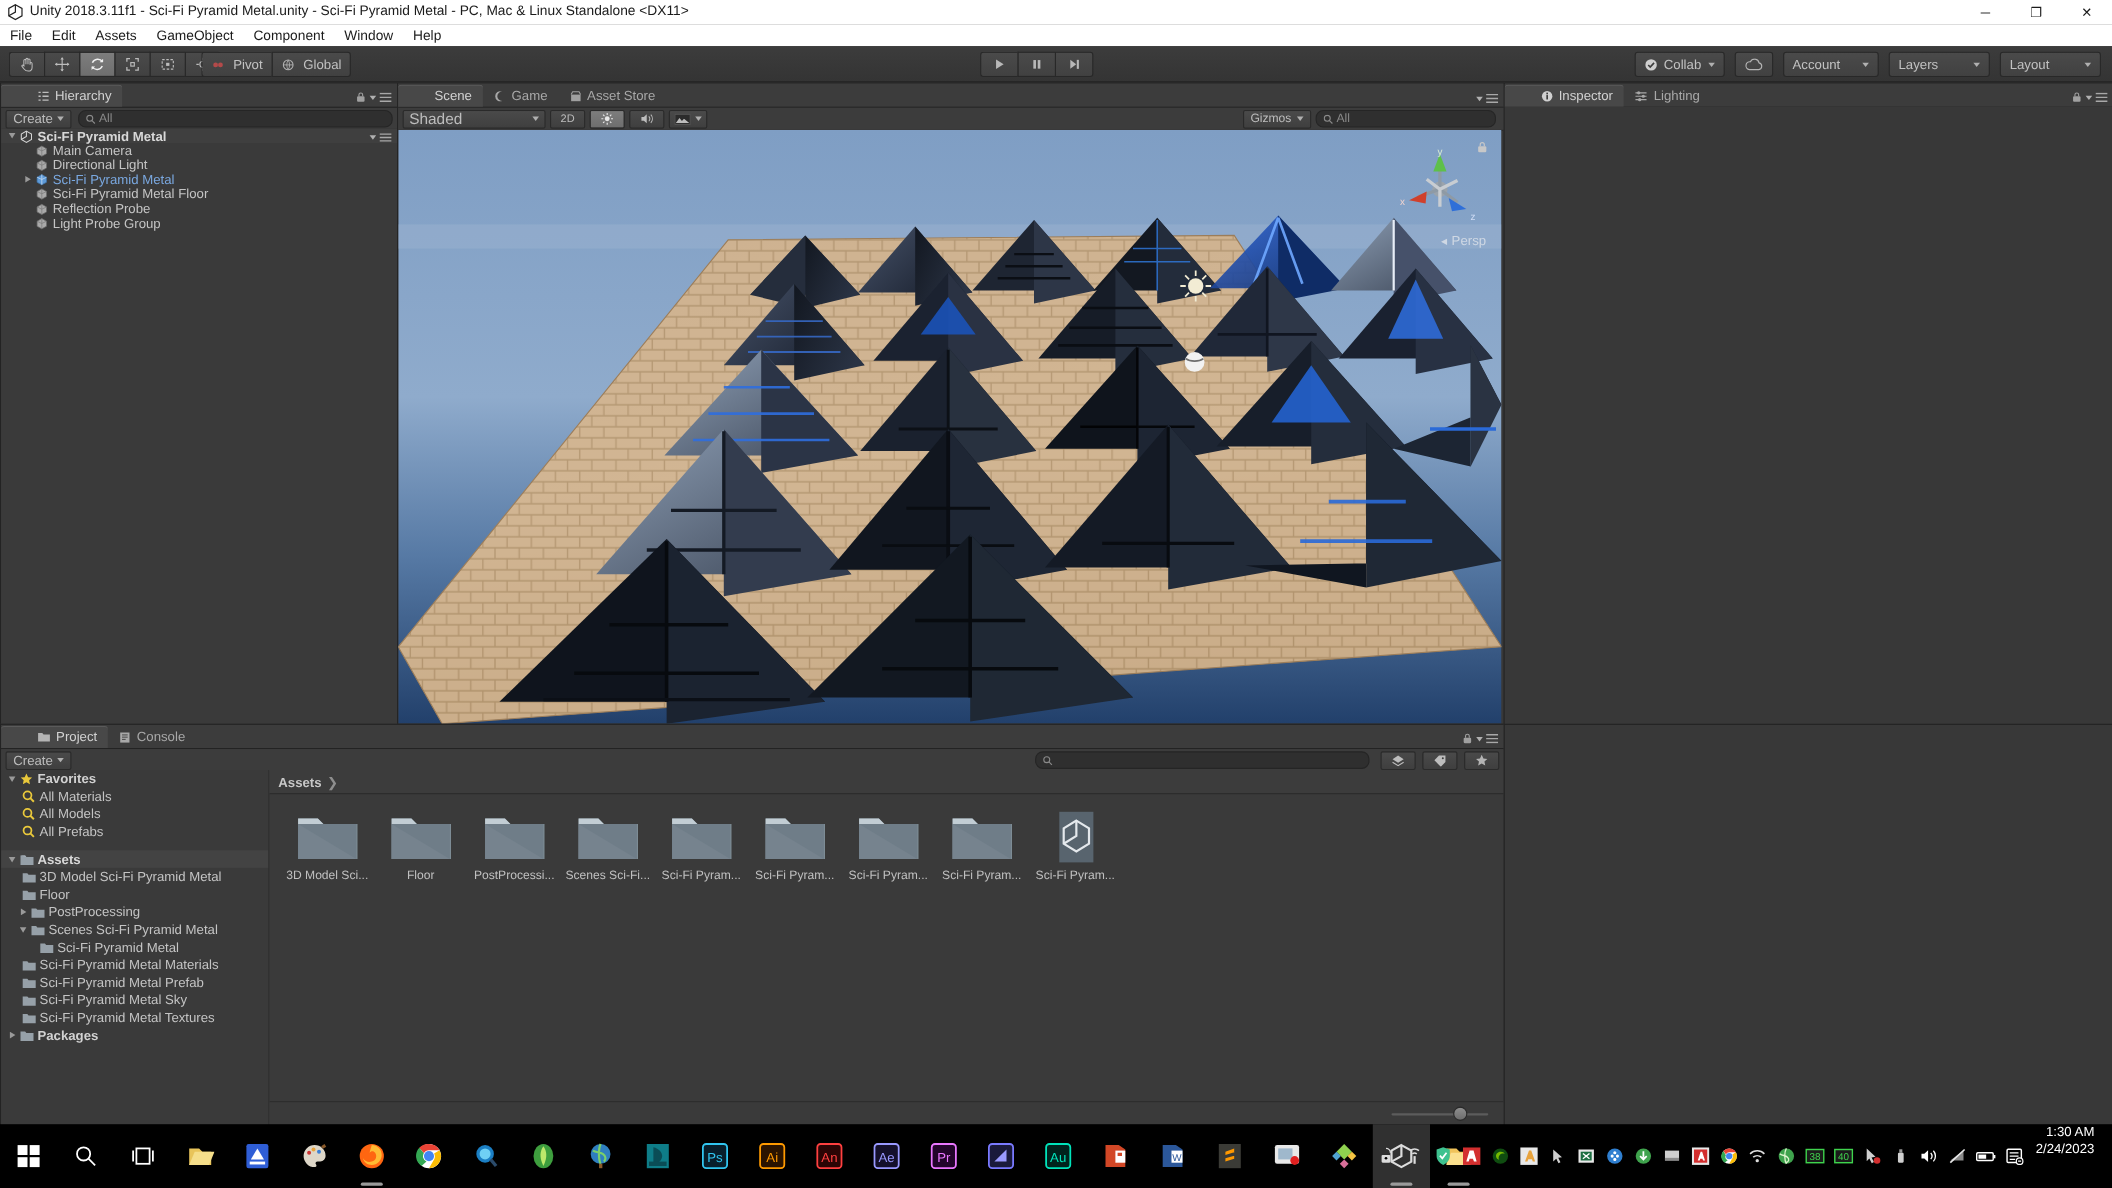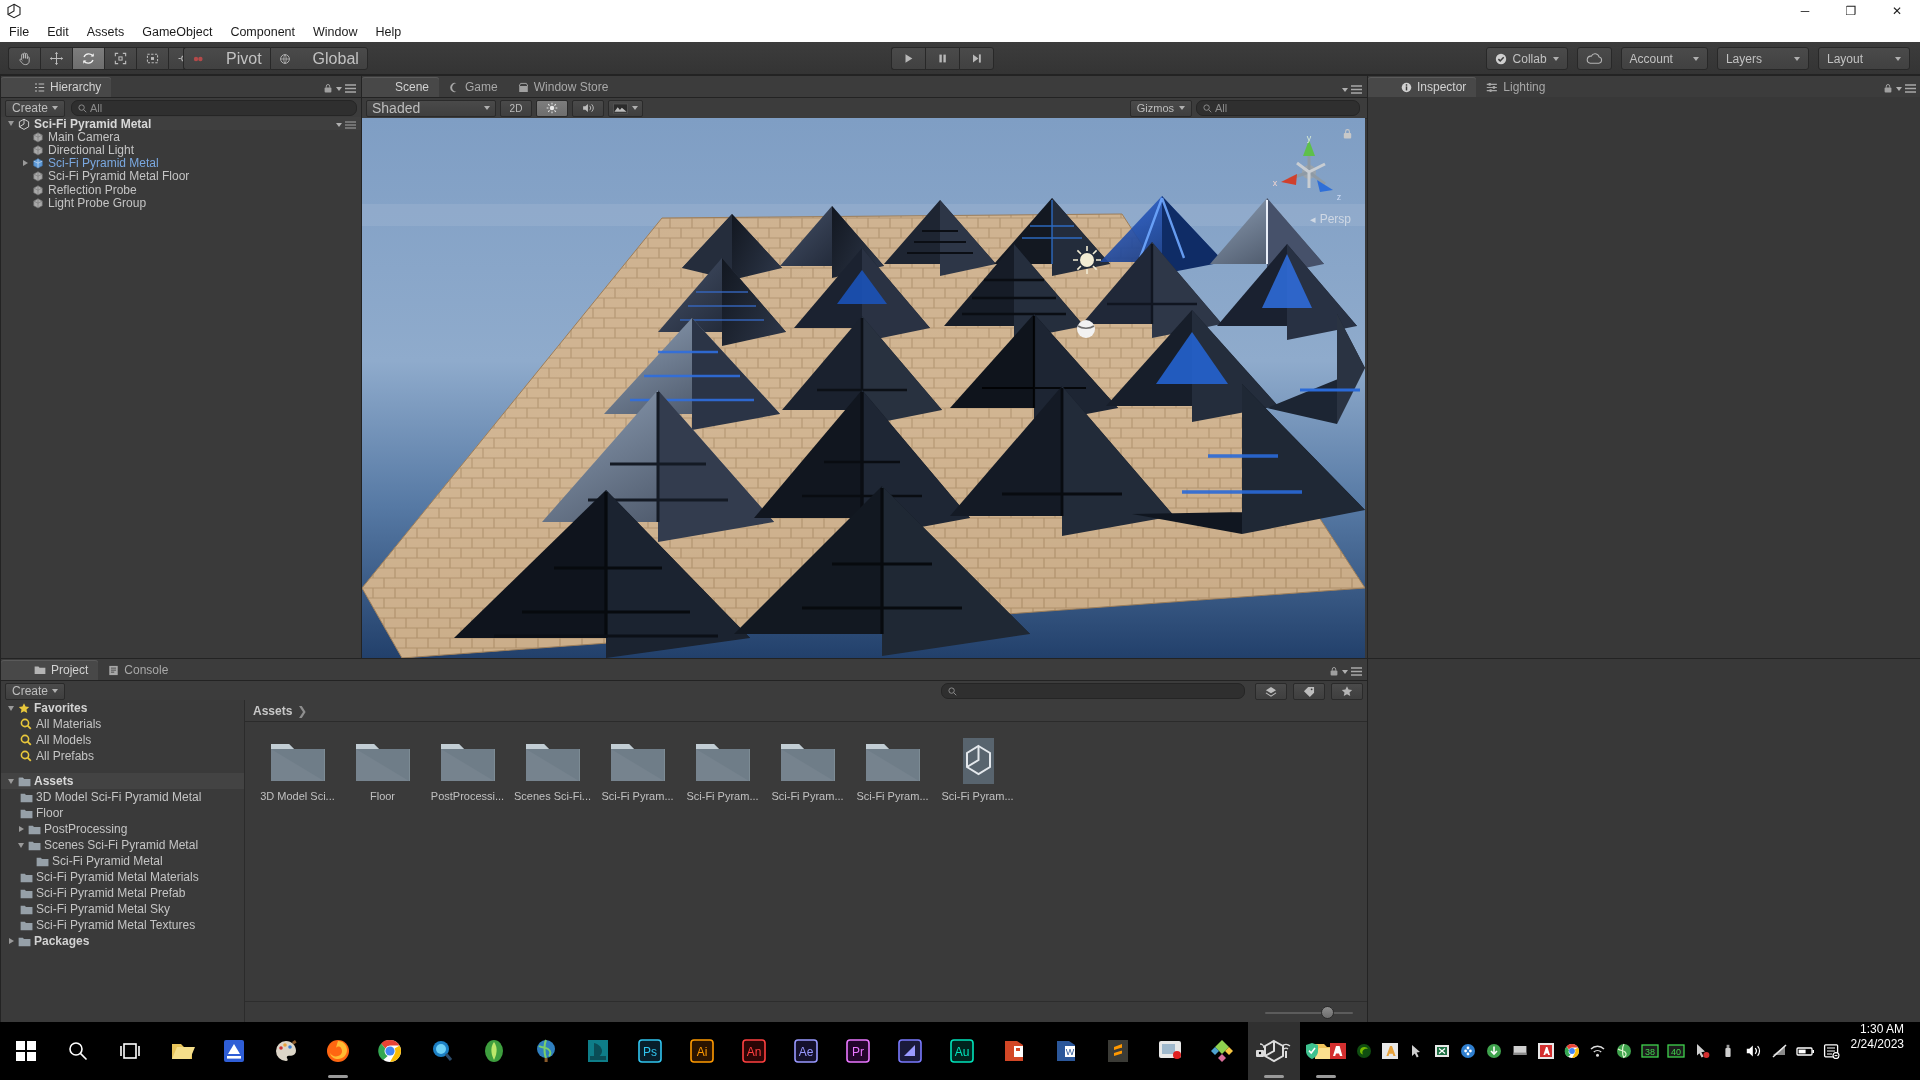--- a/index.html
+++ b/index.html
@@ -32,21 +32,21 @@
     background:linear-gradient(#3c3c3c,#343434);border-bottom:1px solid #232323;}
   .tbgroup{position:absolute;top:5px;display:flex;}
   .tbtn{width:31px;height:21px;background:linear-gradient(#4a4a4a,#414141);
     border:1px solid #282828;border-right:none;display:flex;align-items:center;justify-content:center;}
   .tbtn:first-child{border-radius:3px 0 0 3px;}
   .tbtn:last-child{border-right:1px solid #282828;border-radius:0 3px 3px 0;}
   .tbtn.active{background:linear-gradient(#7d7d7d,#6e6e6e);}
   .tbtn svg{display:block;}
   .pivotgroup{position:absolute;top:5px;left:183px;display:flex;}
   .pvbtn{height:21px;background:linear-gradient(#4a4a4a,#414141);border:1px solid #282828;
-    display:flex;align-items:center;gap:22px;padding:0 8px;font-size:16px;color:#c2c2c2;}
+    display:flex;align-items:center;gap:8px;padding:0 8px;font-size:12px;color:#c2c2c2;}
   .pvbtn:first-child{border-right:none;border-radius:3px 0 0 3px;}
   .pvbtn:last-child{border-radius:0 3px 3px 0;}
   .playgroup{position:absolute;top:5px;left:891px;display:flex;}
   .playbtn{width:33px;height:21px;background:linear-gradient(#4a4a4a,#414141);
     border:1px solid #282828;border-right:none;display:flex;align-items:center;justify-content:center;}
   .playbtn:first-child{border-radius:3px 0 0 3px;}
   .playbtn:last-child{border-right:1px solid #282828;border-radius:0 3px 3px 0;}
   .rightgroup{position:absolute;top:5px;right:10px;display:flex;gap:9px;align-items:center;}
   .rbtn{height:21px;background:linear-gradient(#4a4a4a,#414141);border:1px solid #282828;
     border-radius:3px;display:flex;align-items:center;gap:6px;padding:0 8px;font-size:12px;color:#c2c2c2;}
@@ -145,20 +145,21 @@
 
 <div class="app">
 
   <div class="titlebar">
     <span class="unity-logo">
       <svg width="16" height="16" viewBox="0 0 16 16">
           <path d="M8 1.3 14 4.6v6.8L8 14.7 2 11.4V4.6z" fill="none" stroke="#222" stroke-width="1.1"></path>
           <path d="M8 1.3 8 8 2 11.4" fill="none" stroke="#222" stroke-width="1.1"></path>
         </svg>
     </span>
+    <span class="title-text">Unity 2018.3.11f1 - Sci-Fi Pyramid Metal.unity - Sci-Fi Pyramid Metal - PC, Mac &amp; Linux Standalone &lt;DX11&gt;</span>
     <div class="wincontrols">
       <div>─</div>
       <div>❐</div>
       <div class="close">✕</div>
     </div>
   </div>
 
   <div class="menubar">
     <ul>
       <li>File</li>
@@ -402,21 +403,21 @@
         <svg width="11" height="11" viewBox="0 0 11 11">
             <path d="M7.4 1.2A4.6 4.6 0 1 0 7.4 9.8 4.2 4.2 0 0 1 7.4 1.2z" fill="#a8a8a8"></path>
           </svg>
         <span>Game</span>
       </div>
       <div class="tab">
         <svg width="11" height="11" viewBox="0 0 11 11">
             <rect x="1.2" y="4" width="8.6" height="6" fill="#a0a0a0"></rect>
             <path d="M1.2 4 2.6 1.4h5.8L9.8 4" fill="none" stroke="#a0a0a0" stroke-width="1"></path>
           </svg>
-        <span>Window Store</span>
+        <span>Asset Store</span>
       </div>
       <div class="tabtools">
         <span class="caret"></span>
         <svg width="11" height="9" viewBox="0 0 11 9">
             <path d="M0 1h11M0 4.5h11M0 8h11" stroke="#a8a8a8" stroke-width="1.3"></path>
           </svg>
       </div>
     </div>
 
     <div class="sv-toolbar">

